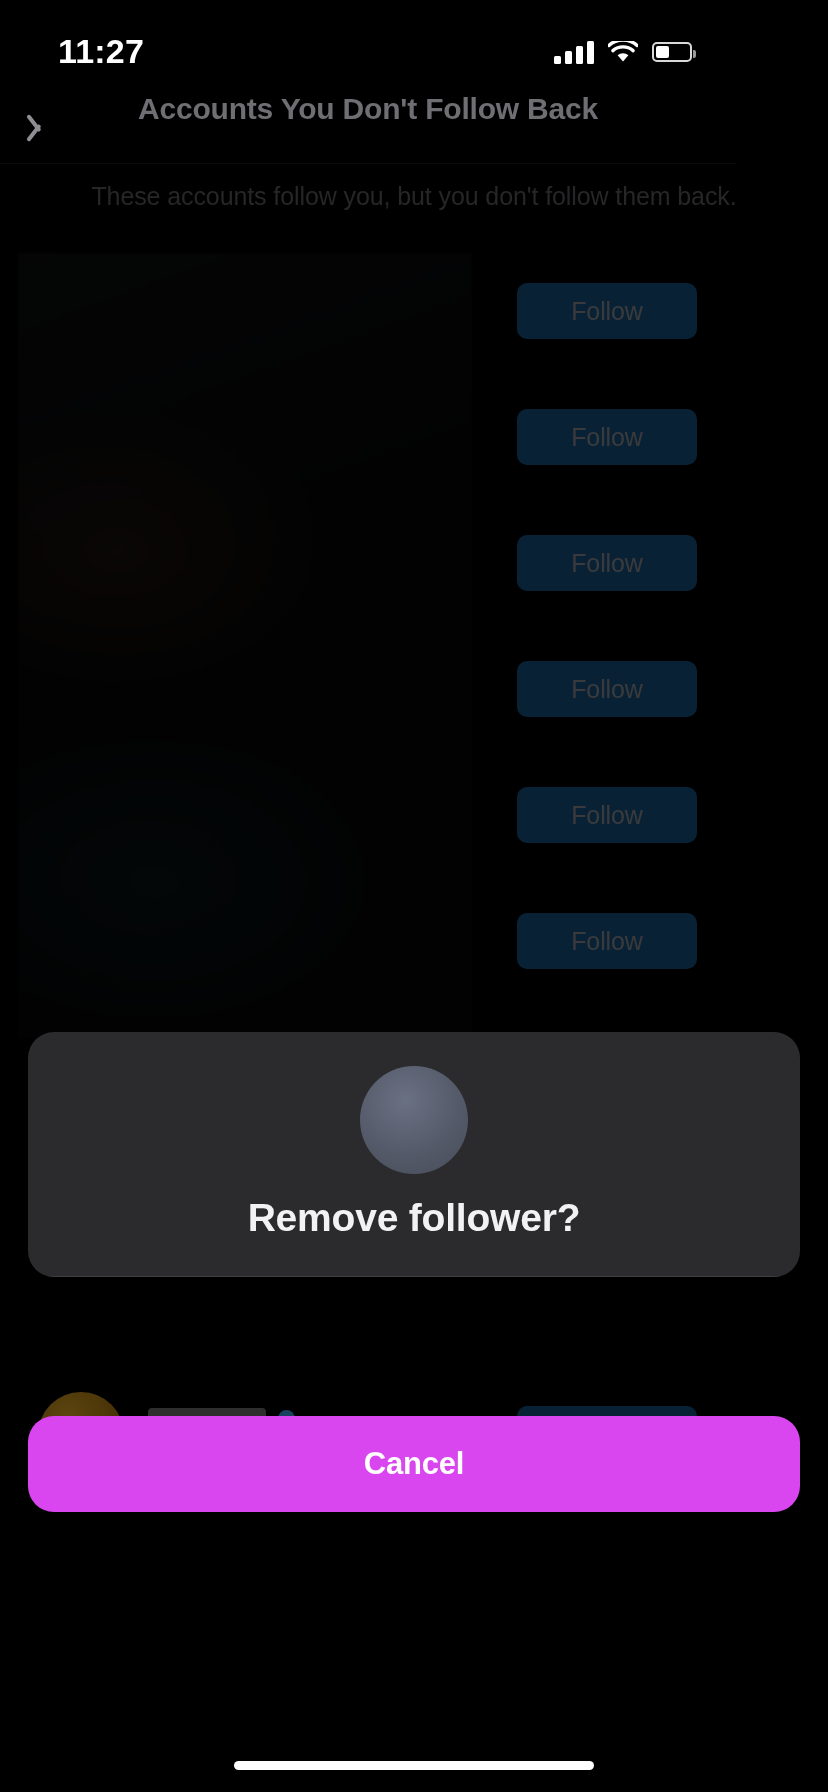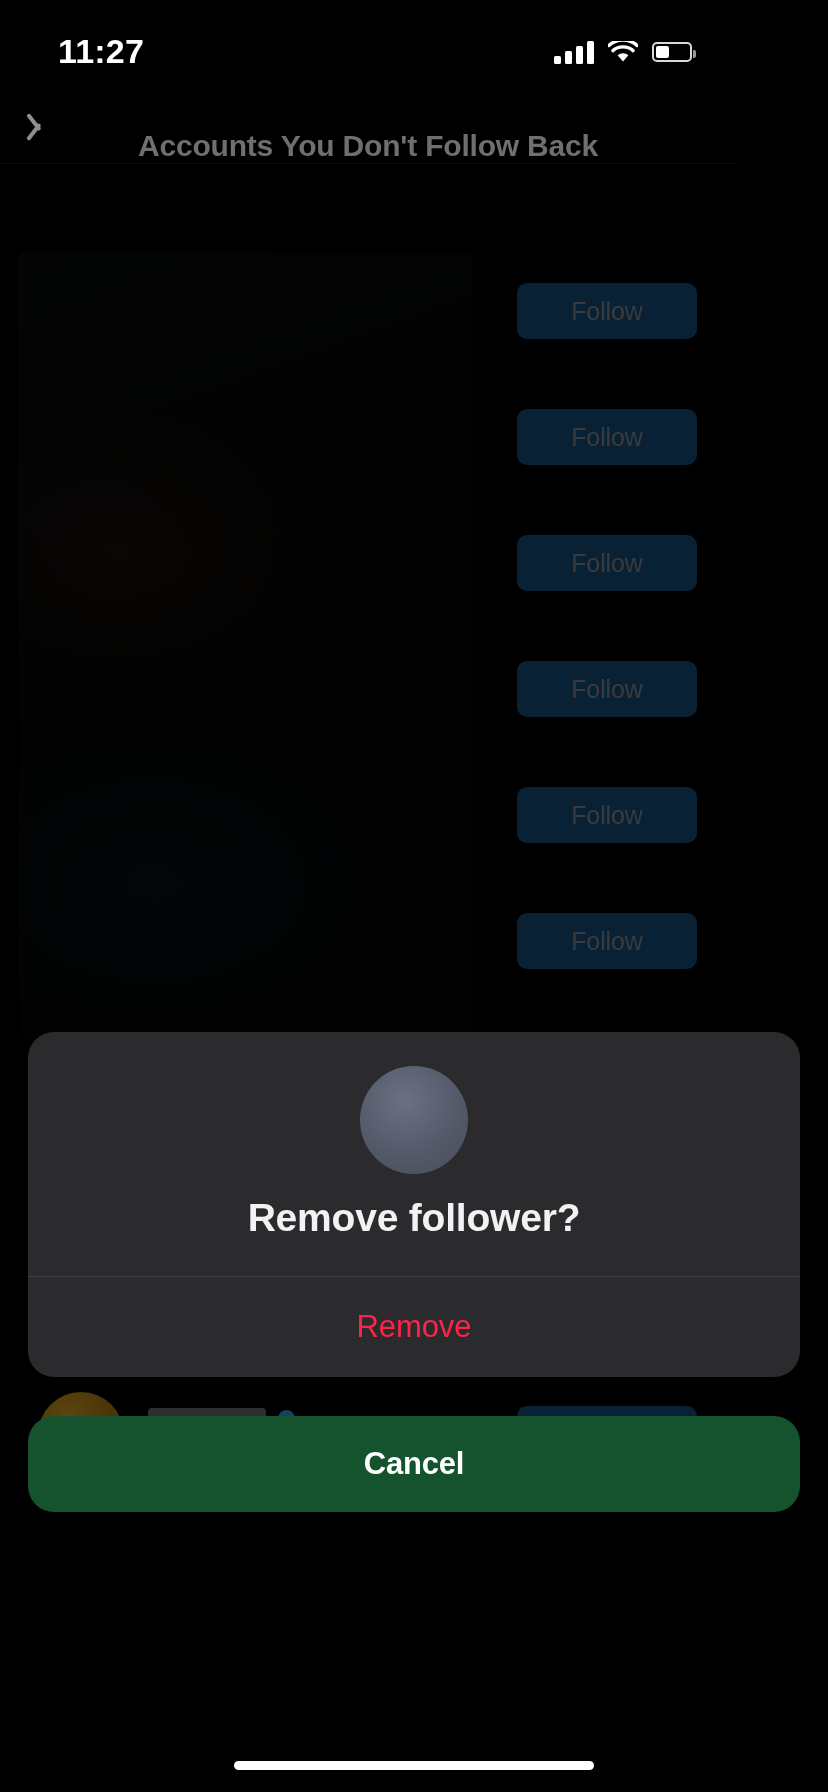--- a/index.html
+++ b/index.html
@@ -43,21 +43,21 @@
   .batt::after {
     content:""; position:absolute; right:-6px; top:6px;
     width:3px; height:8px; background:rgba(255,255,255,0.6);
     border-radius:0 2px 2px 0;
   }
   .batt-fill { height:100%; width:40%; background:#fff; border-radius:2px; }
 
   
   .nav-bar {
     position:absolute; top:92px; left:0; width:736px; height:72px;
-    display:flex; align-items:flex-end; z-index:30;
+    display:flex; align-items:flex-start; z-index:30;
     border-bottom:1px solid rgba(255,255,255,0.045);
   }
   .back-btn {
     width:80px; height:72px; display:flex; align-items:center;
     justify-content:center; cursor:pointer;
   }
   .chev {
     width:22px; height:38px; position:relative;
   }
   .chev::before, .chev::after {
@@ -153,21 +153,21 @@
   }
   .sheet-divider { height:1px; background:rgba(255,255,255,0.10); }
   .sheet-action {
     height:100px; display:flex; align-items:center; justify-content:center;
     font-size:31px; letter-spacing:-0.1px; cursor:pointer;
   }
   .sheet-action.destructive { color:#fc2448; }
 
   .cancel-btn {
     position:absolute; left:28px; top:1416px; width:772px; height:96px;
-    background:#14532d; border-radius:26px;
+    background:#d946ef; border-radius:26px;
     display:flex; align-items:center; justify-content:center;
     font-size:31px; font-weight:600; color:#ffffff; letter-spacing:-0.2px;
     cursor:pointer; z-index:60;
   }
 
   
   .home-indicator {
     position:absolute; left:50%; transform:translateX(-50%);
     bottom:22px; width:360px; height:9px;
     background:#fff; border-radius:5px; z-index:70; cursor:pointer;
@@ -200,20 +200,21 @@
     </div>
   </div>
 
   <div class="nav-bar">
     <div class="back-btn">
       <span class="chev"></span>
     </div>
     <div class="nav-title">Accounts You Don't Follow Back</div>
   </div>
 
+  <div class="subtitle">These accounts follow you, but you don't follow them back.</div>
 
   <div class="list-area">
     <div class="obscured-panel"></div>
 
     <div class="row" style="top:5px;">
       <div class="follow-btn" style="top:28px;">Follow</div>
     </div>
     <div class="row" style="top:131px;">
       <div class="follow-btn" style="top:28px;">Follow</div>
     </div>
@@ -240,20 +241,19 @@
   </div>
 
   <div class="dim-overlay"></div>
 
   <div class="sheet-wrap sheet" style="position:absolute; top:1032px;">
     <div class="sheet-head">
       <div class="sheet-avatar"></div>
       <div class="sheet-title">Remove follower?</div>
     </div>
     <div class="sheet-divider"></div>
-    <div class="sheet-action destructive">Remove</div>
   </div>
 
   <div class="cancel-btn">Cancel</div>
 
   <div class="home-indicator"></div>
 
 </div>
 
 </body></html>

